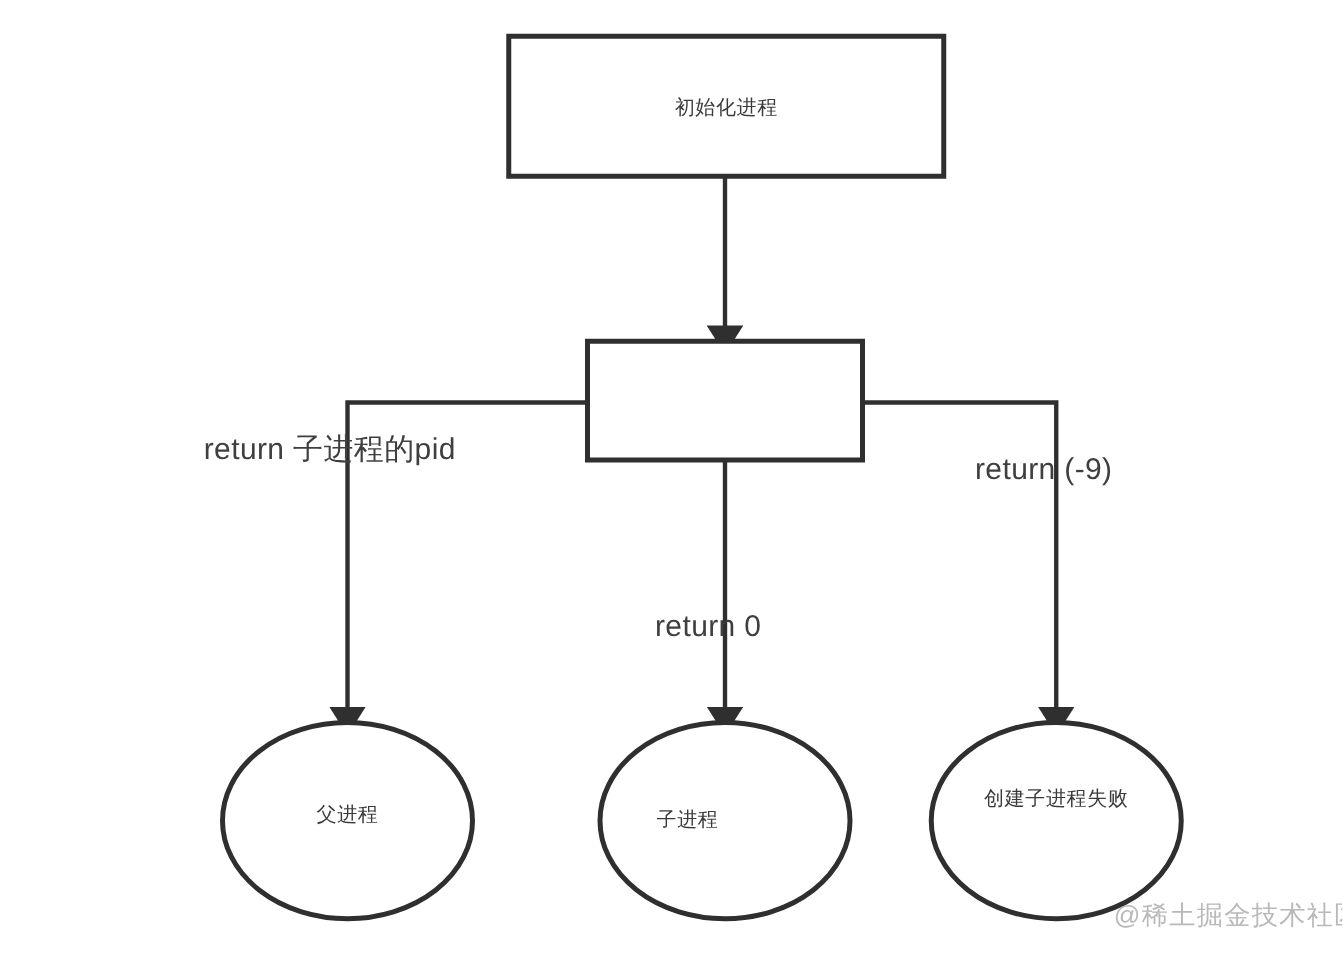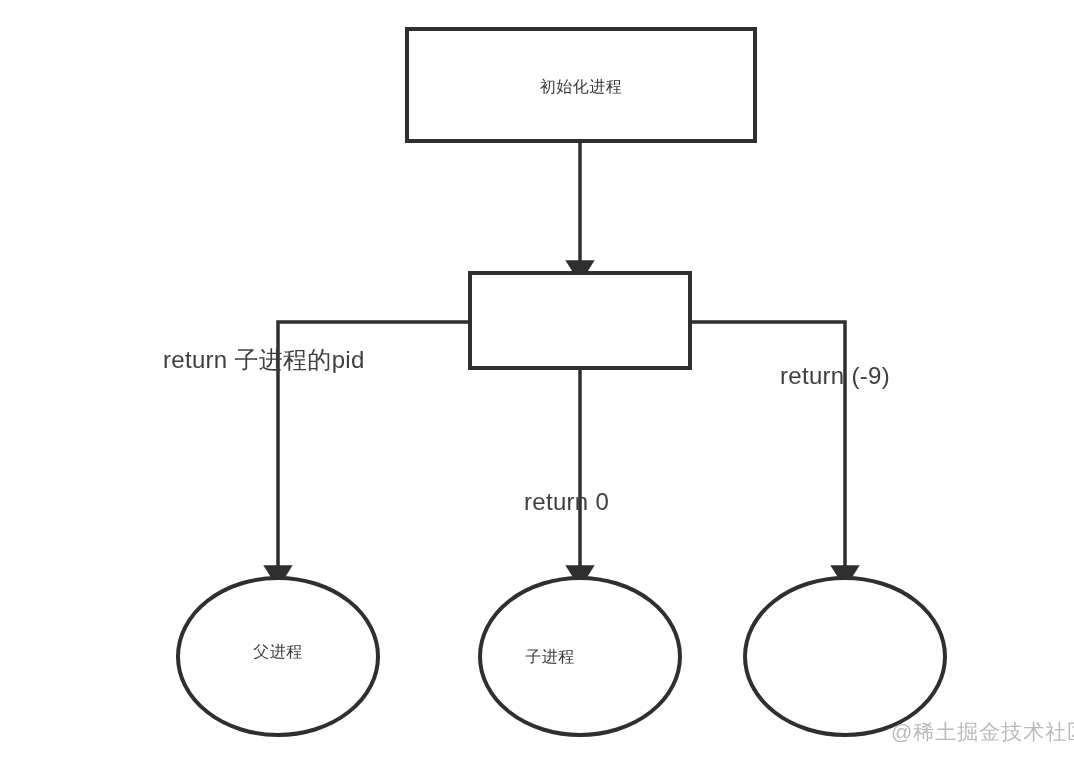--- a/index.html
+++ b/index.html
@@ -79,20 +79,21 @@
     <ellipse cx="845" cy="656.5" rx="100" ry="78.5" fill="#ffffff" stroke="#2f2f2f" stroke-width="4"></ellipse>
   </svg>
 
   <div class="node-text" style="left:407px; top:70px; width:348px;">初始化进程</div>
 
 
   <div class="node-text" style="left:198px; top:636px; width:160px;font-family:Liberation Mono, monospace;">父进程</div>
 
   <div class="node-text" style="left:470px; top:640px; width:160px;">子进程</div>
 
+  <div class="node-text" style="left:762px; top:623px; width:166px;">创建子进程失败</div>
 
   <div class="edge-label" style="left:163px; top:346px;">return 子进程的pid</div>
 
   <div class="edge-label" style="left:524px; top:488px;">return 0</div>
 
   <div class="edge-label" style="left:780px; top:362px;">return (-9)</div>
 
   <div class="watermark" style="left:891px; top:718px;">@稀土掘金技术社区</div>
 
 </div>

